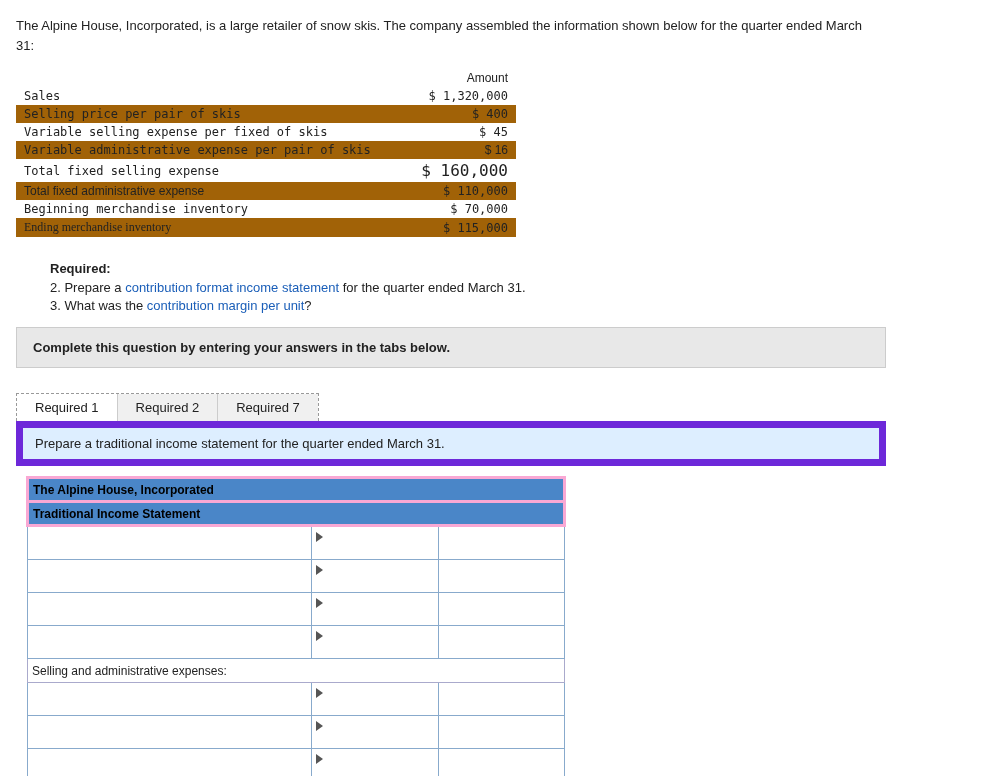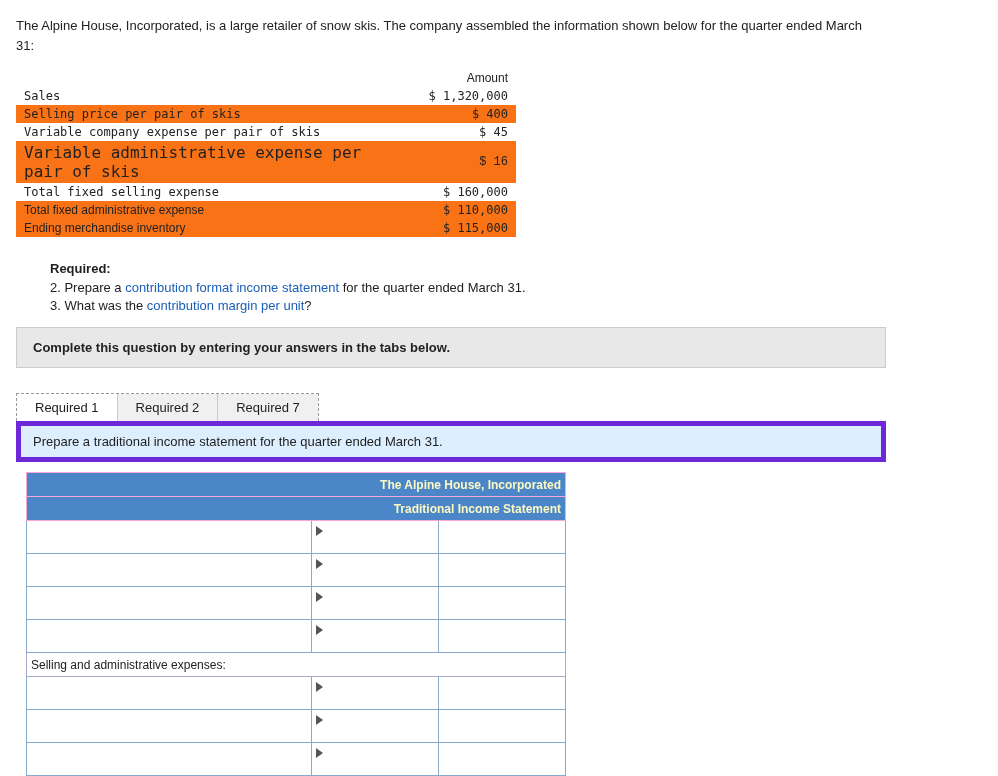--- a/index.html
+++ b/index.html
@@ -26,21 +26,21 @@
       min-width: 500px;
     }
     .data-table td {
       padding: 2px 8px;
       font-size: 12px;
       font-family: monospace;
     }
     .data-table .label-col { width: 340px; }
     .data-table .header-col { text-align: center; font-family: Arial, sans-serif; font-size: 12px; }
     .data-table .amount-col { text-align: right; width: 120px; }
-    .row-light { background: #f97316; }
+    .row-light { background: #a16207; }
     .row-white { background: #fff; }
 
     .required-section {
       margin-bottom: 14px;
       margin-left: 34px;
     }
     .required-section p {
       font-size: 13px;
       font-weight: bold;
       margin-bottom: 4px;
@@ -84,21 +84,21 @@
     .tab.active {
       background: #fff;
       font-weight: normal;
     }
     .tab:not(.active) {
       background: #f0f0f0;
     }
 
     .question-bar {
       background: #ddeeff;
-      border: 5px solid #6d28d9;
+      border: 7px solid #6d28d9;
       padding: 8px 12px;
       font-size: 13px;
       max-width: 870px;
       margin-bottom: 10px;
     }
 
     .income-statement-container {
       max-width: 540px;
       margin-left: 10px;
     }
@@ -121,24 +121,24 @@
       height: 24px;
       font-size: 12px;
       padding: 2px 4px;
     }
     .is-table .desc-col { width: 270px; }
     .is-table .mid-col { width: 120px; }
     .is-table .amt-col { width: 120px; }
 
     .is-table .header-row td {
       background: #4a86c8;
-      color: #fef9c3;
-      text-align: right;
+      color: #000000;
+      text-align: left;
       font-weight: bold;
-      border: 1px solid #f9a8d4;
+      border: 3px solid #f9a8d4;
     }
     .is-table .input-cell {
       background: #fff;
       border: 1px solid #88aacc;
     }
     .is-table .input-cell input {
       width: 100%;
       border: none;
       outline: none;
       font-size: 12px;
@@ -184,37 +184,41 @@
   <tbody id="data-table-body">
   <tr class="row-white">
     <td class="label-col" style="font-family:monospace;font-size:12px;">Sales</td>
     <td class="amount-col" style="font-family:monospace;font-size:12px;">$ 1,320,000</td>
   </tr>
       <tr class="row-light">
     <td class="label-col" style="font-family:monospace;font-size:12px;">Selling price per pair of skis</td>
     <td class="amount-col" style="font-family:monospace;font-size:12px;">$ 400</td>
   </tr>
       <tr class="row-white">
-    <td class="label-col" style="font-family:monospace;font-size:12px;">Variable company expense per pair of skis</td>
+    <td class="label-col" style="font-family:monospace;font-size:12px;">Variable selling expense per fixed of skis</td>
     <td class="amount-col" style="font-family:monospace;font-size:12px;">$ 45</td>
   </tr>
       <tr class="row-light">
-    <td class="label-col" style="font-family:monospace;font-size:16px;">Variable administrative expense per pair of skis</td>
-    <td class="amount-col" style="font-family:Liberation Mono, monospace;font-size:12px;">$ 16</td>
+    <td class="label-col" style="font-family:monospace;font-size:12px;">Variable administrative expense per pair of skis</td>
+    <td class="amount-col" style="font-family:Liberation Sans, sans-serif;font-size:12px;">$ 16</td>
   </tr>
       <tr class="row-white">
     <td class="label-col" style="font-family:monospace;font-size:12px;">Total fixed selling expense</td>
-    <td class="amount-col" style="font-family:monospace;font-size:12px;">$ 160,000</td>
+    <td class="amount-col" style="font-family:monospace;font-size:16px;">$ 160,000</td>
   </tr>
       <tr class="row-light">
     <td class="label-col" style="font-family:Liberation Sans, sans-serif;font-size:12px;">Total fixed administrative expense</td>
     <td class="amount-col" style="font-family:monospace;font-size:12px;">$ 110,000</td>
   </tr>
+      <tr class="row-white">
+    <td class="label-col" style="font-family:monospace;font-size:12px;">Beginning merchandise inventory</td>
+    <td class="amount-col" style="font-family:monospace;font-size:12px;">$ 70,000</td>
+  </tr>
       <tr class="row-light">
-    <td class="label-col" style="font-family:Liberation Sans, sans-serif;font-size:12px;">Ending merchandise inventory</td>
+    <td class="label-col" style="font-family:Liberation Serif, serif;font-size:12px;">Ending merchandise inventory</td>
     <td class="amount-col" style="font-family:monospace;font-size:12px;">$ 115,000</td>
   </tr>
     </tbody>
 </table>
 
 <div class="required-section">
   <p>Required:</p>
   <ol id="required-list">
       <li>2. Prepare a <span class="blue-link">contribution format income statement</span> for the quarter ended March 31.</li>
       <li>3. What was the <span class="blue-link">contribution margin per unit</span>?</li>

